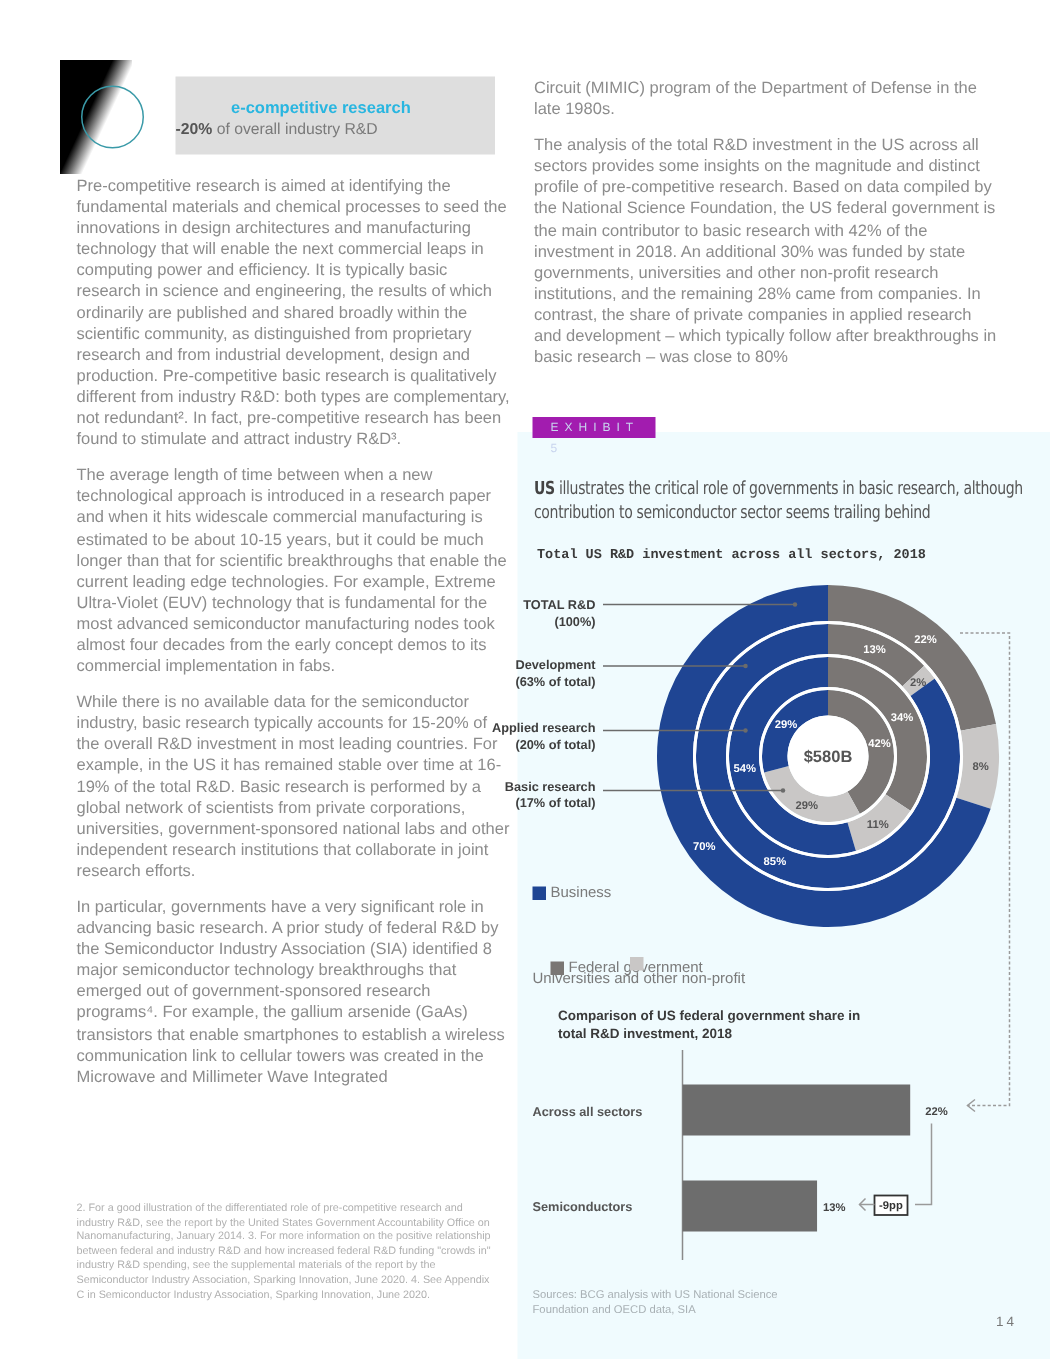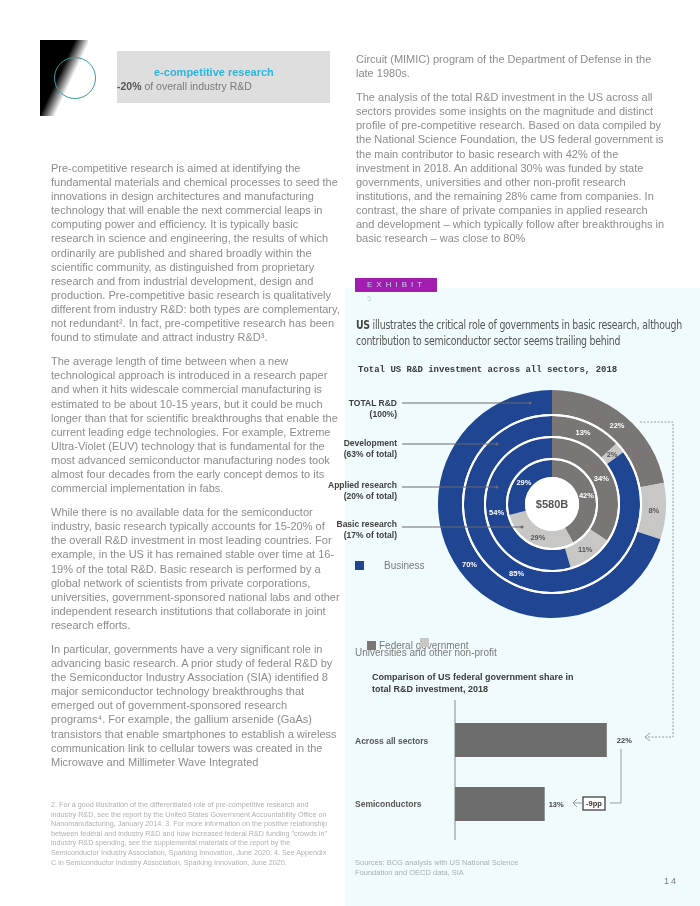--- a/index.html
+++ b/index.html
@@ -37,21 +37,21 @@
 </style>
 </head>
 <body>
 
 <div class="abs corner"></div>
 <div class="abs circle"></div>
 <div class="abs callout"></div>
 <div class="abs callout-title">e-competitive research</div>
 <div class="abs callout-sub"><b>-20%</b><span> of overall industry R&amp;D</span></div>
 
-<div class="abs body-text col-left" style="top:117px;margin-top:44px;">
+<div class="abs body-text col-left" style="top:117px;">
   <p>Pre-competitive research is aimed at identifying the fundamental materials and chemical processes to seed the innovations in design architectures and manufacturing technology that will enable the next commercial leaps in computing power and efficiency. It is typically basic research in science and engineering, the results of which ordinarily are published and shared broadly within the scientific community, as distinguished from proprietary research and from industrial development, design and production. Pre-competitive basic research is qualitatively different from industry R&amp;D: both types are complementary, not redundant². In fact, pre-competitive research has been found to stimulate and attract industry R&amp;D³.</p>
   <p>The average length of time between when a new technological approach is introduced in a research paper and when it hits widescale commercial manufacturing is estimated to be about 10-15 years, but it could be much longer than that for scientific breakthroughs that enable the current leading edge technologies. For example, Extreme Ultra-Violet (EUV) technology that is fundamental for the most advanced semiconductor manufacturing nodes took almost four decades from the early concept demos to its commercial implementation in fabs.</p>
   <p>While there is no available data for the semiconductor industry, basic research typically accounts for 15-20% of the overall R&amp;D investment in most leading countries. For example, in the US it has remained stable over time at 16-19% of the total R&amp;D. Basic research is performed by a global network of scientists from private corporations, universities, government-sponsored national labs and other independent research institutions that collaborate in joint research efforts.</p>
   <p>In particular, governments have a very significant role in advancing basic research. A prior study of federal R&amp;D by the Semiconductor Industry Association (SIA) identified 8 major semiconductor technology breakthroughs that emerged out of government-sponsored research programs⁴. For example, the gallium arsenide (GaAs) transistors that enable smartphones to establish a wireless communication link to cellular towers was created in the Microwave and Millimeter Wave Integrated</p>
 </div>
 <div class="abs foot">2. For a good illustration of the differentiated role of pre-competitive research and industry R&amp;D, see the report by the United States Government Accountability Office on Nanomanufacturing, January 2014.  3. For more information on the positive relationship between federal and industry R&amp;D and how increased federal R&amp;D funding "crowds in" industry R&amp;D spending, see the supplemental materials of the report by the Semiconductor Industry Association, Sparking Innovation, June 2020.  4. See Appendix C in Semiconductor Industry Association, Sparking Innovation, June 2020.</div>
 
 <div class="abs body-text col-right" style="top:52px;width:310px;">
   <p>Circuit (MIMIC) program of the Department of Defense in the late 1980s.</p>
   <p>The analysis of the total R&amp;D investment in the US across all sectors provides some insights on the magnitude and distinct profile of pre-competitive research. Based on data compiled by the National Science Foundation, the US federal government is the main contributor to basic research with 42% of the investment in 2018. An additional 30% was funded by state governments, universities and other non-profit research institutions, and the remaining 28% came from companies. In contrast, the share of private companies in applied research and development – which typically follow after breakthroughs in basic research – was close to 80%</p>
@@ -114,21 +114,21 @@
     <line x1="402" y1="444" x2="497" y2="444" stroke="#6b6b6b" stroke-width="1"></line>
     <circle cx="497" cy="444" r="1.5" fill="#6b6b6b"></circle>
     <line x1="402" y1="487" x2="497" y2="487" stroke="#6b6b6b" stroke-width="1"></line>
     <circle cx="497" cy="487" r="1.5" fill="#6b6b6b"></circle>
     <line x1="402" y1="527" x2="522" y2="527" stroke="#6b6b6b" stroke-width="1"></line>
     <circle cx="522" cy="527" r="1.5" fill="#6b6b6b"></circle>
     <polyline points="640,422 673,422 673,737 645,737" fill="none" stroke="#9a9a9a" stroke-width="1" stroke-dasharray="2,1.5"></polyline>
     <polyline points="650,733 645,737 650,741" fill="none" stroke="#9a9a9a" stroke-width="1"></polyline>
   </svg>
 
-<div class="abs legend-item" style="left:355px;top:560px;gap:17px;">
+<div class="abs legend-item" style="left:355px;top:590px;">
     <span class="swatch" id="sw0" style="background: rgb(31, 69, 147);"></span>
     <span>Business</span>
   </div>
 <div class="abs legend-item" style="left:355px;top:640px;padding-left:12px;">
     <span class="swatch" id="sw1" style="background: rgb(122, 118, 116);"></span>
     <span>Federal government</span>
   </div>
 <div class="abs legend-item" style="left:355px;top:638px;flex-direction:column;">
     <span class="swatch" id="sw2" style="background: rgb(201, 199, 198);"></span>
     <span>Universities and other non-profit</span>

